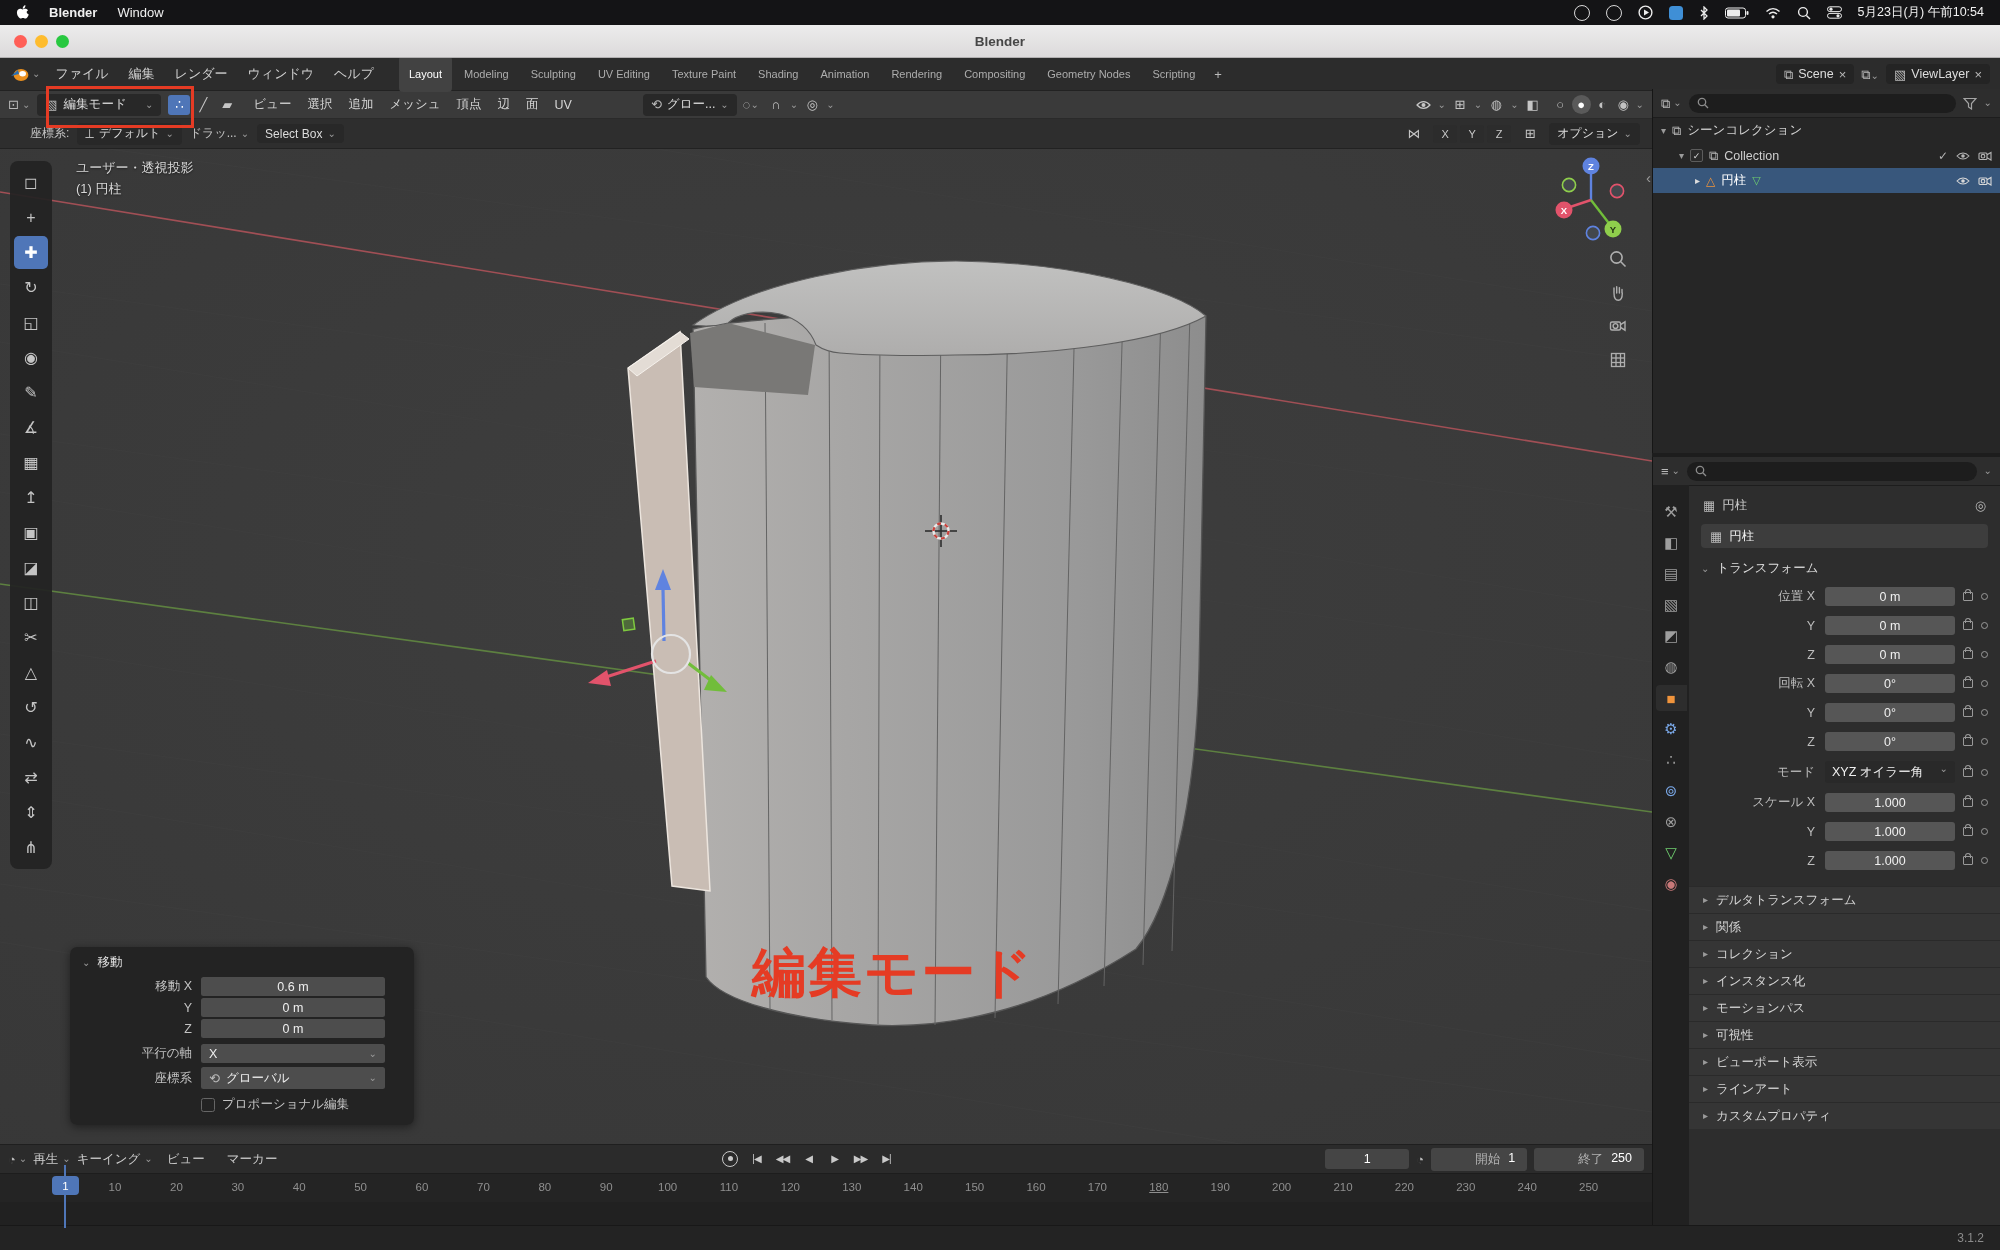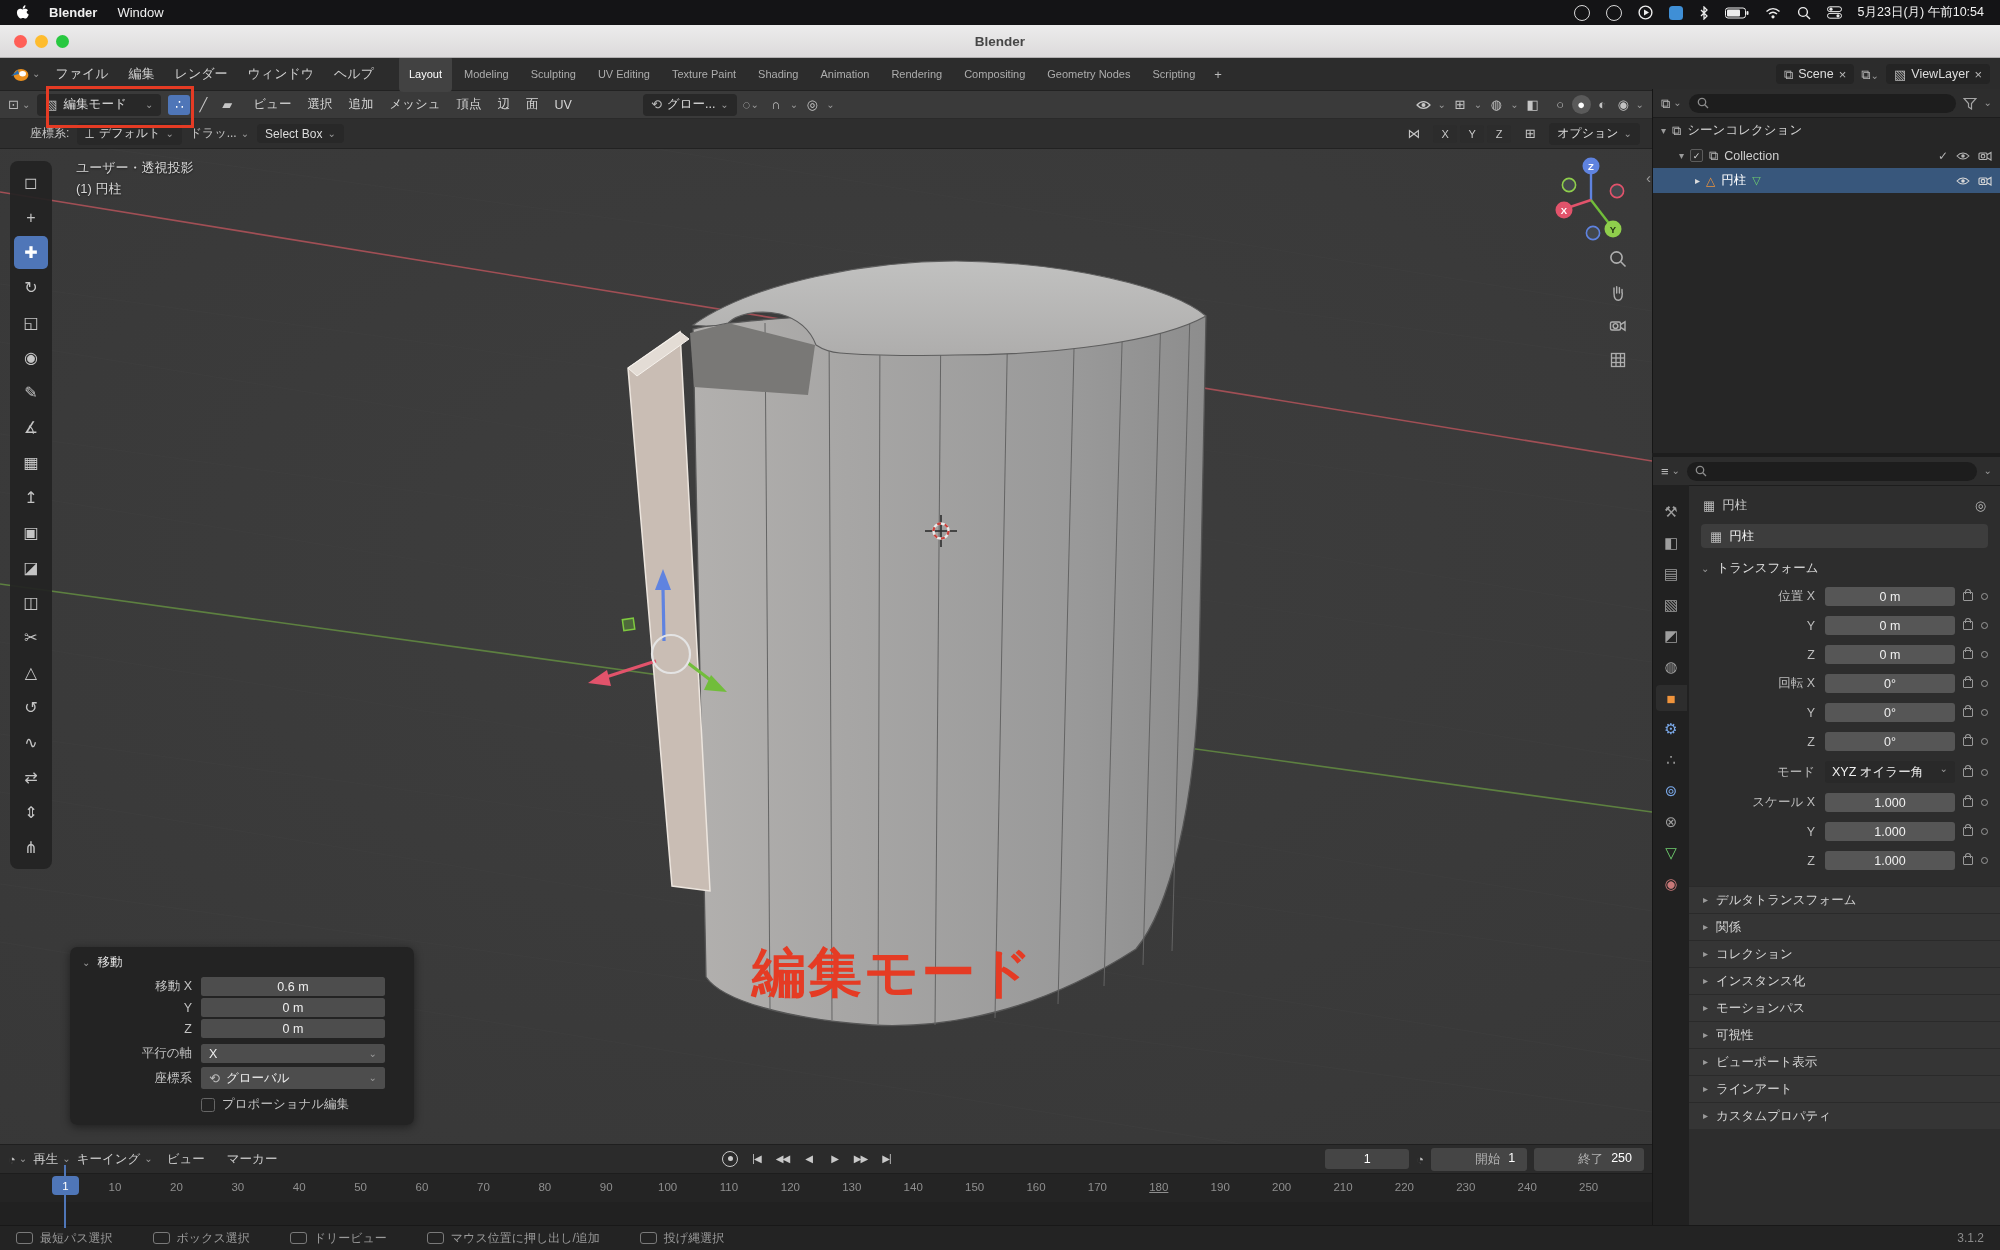--- a/index.html
+++ b/index.html
@@ -954,45 +954,18 @@
             <div class="psec">
               <span class="caret">▸</span>
               <span>カスタムプロパティ</span>
             </div>
           </div>
       </div>
     </div>
   </div>
 
   <div class="statusbar">
-    <div style="display:flex;gap:40px;align-items:center;">
-
-        <div class="sb-item">
-          <span class="sb-ic"></span>
-          <span>最短パス選択</span>
-        </div>
-
-        <div class="sb-item">
-          <span class="sb-ic"></span>
-          <span>ボックス選択</span>
-        </div>
-
-        <div class="sb-item">
-          <span class="sb-ic"></span>
-          <span>ドリービュー</span>
-        </div>
-
-        <div class="sb-item">
-          <span class="sb-ic"></span>
-          <span>マウス位置に押し出し/追加</span>
-        </div>
-
-        <div class="sb-item">
-          <span class="sb-ic"></span>
-          <span>投げ縄選択</span>
-        </div>
-      </div>
     <span class="sb-version">3.1.2</span>
   </div>
 
   <div class="red-box" style="border-color: rgb(229, 59, 36);"></div>
 
 </div>
 
 </body></html>

